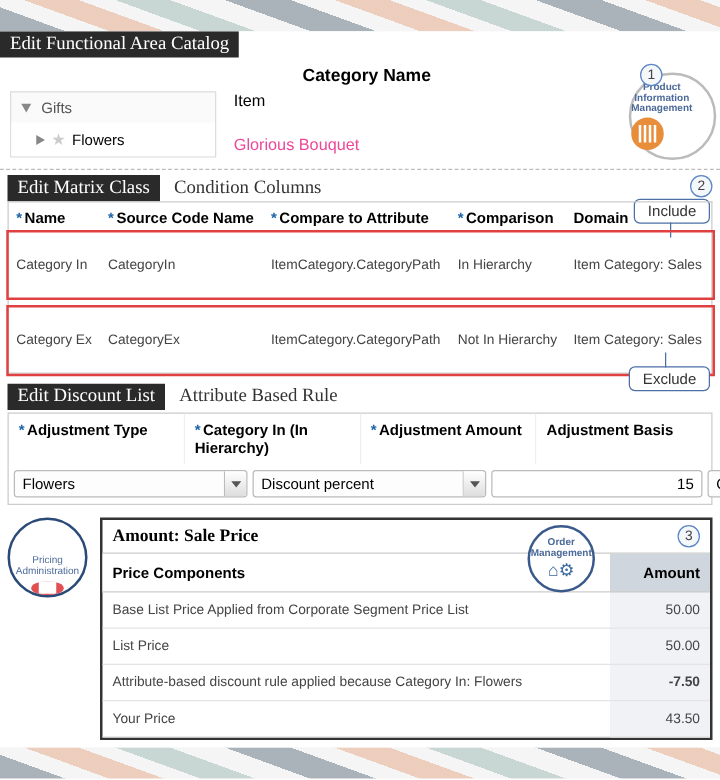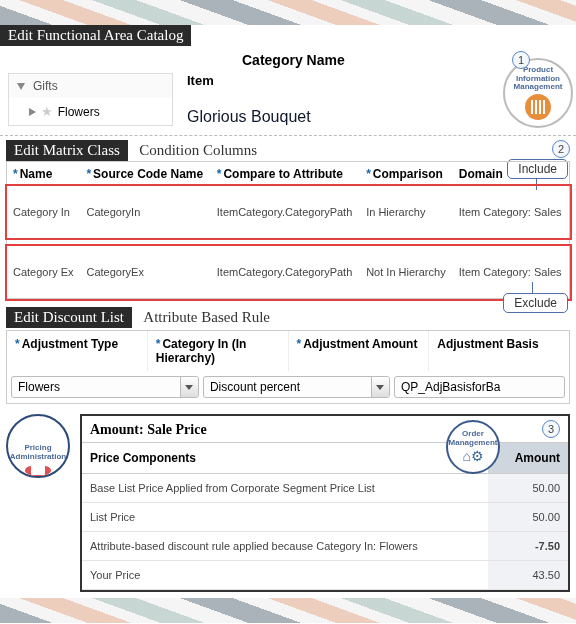--- a/index.html
+++ b/index.html
@@ -13,26 +13,26 @@
 .subtitle-inline { display: inline-block; padding: 2px 8px; font-family: Georgia, serif; font-size: 15px; color: #333; }
 
 .section1 { display: flex; align-items: flex-start; position: relative; padding: 5px 8px; }
 .cat-panel { border: 1px solid #ddd; background: #fafafa; width: 165px; margin-right: 14px; }
 .cat-head { display: flex; align-items: center; padding: 5px 8px; font-size: 12px; color: #555; }
 .tri-down { width: 0; height: 0; border-left: 4px solid transparent; border-right: 4px solid transparent; border-top: 7px solid #888; margin-right: 8px; display: inline-block; }
 .tri-right { width: 0; height: 0; border-top: 4px solid transparent; border-bottom: 4px solid transparent; border-left: 7px solid #888; margin-right: 5px; display: inline-block; }
 .star { color: #ccc; margin-right: 5px; font-size: 13px; }
 .cat-row { display: flex; align-items: center; padding: 6px 8px 6px 20px; background: #fff; }
 .item-col { flex: 1; }
-.item-title { font-weight: bold; margin-bottom: 20px; display: block; font-size: 13px; }
-.item-link { color: #0f172a; font-size: 16px; }
+.item-title { font-weight: normal; margin-bottom: 20px; display: block; font-size: 13px; }
+.item-link { color: #ec4899; font-size: 13px; }
 .s1-title { position: absolute; left: 242px; top: 6px; font-weight: bold; font-size: 14px; }
 
 .badge-num { position: absolute; right: 46px; top: 5px; width: 18px; height: 18px; border: 1px solid #5c86c6; border-radius: 50%; background: #f5f8fb; color: #444; font-size: 11px; display: flex; align-items: center; justify-content: center; z-index: 2; }
-.pim-badge { position: absolute; right: 3px; top: 12px; width: 70px; height: 70px; border: 2px solid #bbb; border-radius: 50%; background: #fff; display: flex; flex-direction: column; align-items: center; justify-content: center; z-index: 1;}
+.pim-badge { position: absolute; right: 3px; top: 12px; width: 70px; height: 70px; border: 2px solid #bbb; border-radius: 50%; background: #fff; display: flex; flex-direction: column; align-items: flex-start; justify-content: center; z-index: 1;}
 .pim-badge .t { font-size: 8px; color: #4c6a99; text-align: center; line-height: 1.1; font-weight: bold; }
 .pim-badge .ic { width: 26px; height: 26px; background: #e88d3a; border-radius: 50%; margin-top: 2px; display: flex; align-items: center; justify-content: center;}
 .pim-badge .ic span{ display:inline-block; width:2px; height:14px; background:#fff; margin:0 1px;}
 
 .dash-sep { border-top: 1px dashed #bbb; margin: 4px 0 2px 0; }
 
 .section2 { position: relative; padding: 2px 6px 4px 6px; }
 .badge-num.s2 { top: 2px; right: 6px; }
 .matrix-table { border: 1px solid #ccc; width: 100%; border-collapse: collapse; margin-top: 0; position: relative; }
 .matrix-table th { text-align: left; padding: 5px 6px; font-size: 12px; font-weight: bold; vertical-align: top; }
@@ -55,28 +55,28 @@
 .abr-head div:last-child { border-right: none; }
 .abr-body { display: flex; padding: 5px 4px; gap: 4px; }
 .sel-box { display: flex; align-items: center; border: 1px solid #bbb; border-radius: 3px; background: #fdfdfd; height: 22px; }
 .sel-box input { border: none; outline: none; padding: 0 6px; font-size: 12px; background: transparent; flex:1; min-width:0; }
 .sel-btn { width: 18px; height: 20px; background: linear-gradient(#fff,#ddd); border-left: 1px solid #bbb; display: flex; align-items: center; justify-content: center; border-radius: 0 3px 3px 0;}
 .sel-btn span { width:0; height:0; border-left:4px solid transparent; border-right:4px solid transparent; border-top:5px solid #555;}
 .num-input { border:1px solid #bbb; border-radius:3px; height:22px; text-align:right; padding:0 6px; font-size:12px; }
 
 .section4 { display: flex; padding: 6px; gap: 10px; position: relative; }
 .pa-badge { width: 64px; height: 64px; border: 2px solid #2a4a78; border-radius: 50%; background:#fff; display:flex; flex-direction:column; align-items:center; justify-content:center; flex-shrink:0;}
-.pa-badge .t { font-size: 8px; color: #4c6a99; text-align:center; font-weight:bold; line-height:1.1;margin-top:28px;}
+.pa-badge .t { font-size: 8px; color: #4c6a99; text-align:center; font-weight:normal; line-height:1.1;margin-top:28px;}
 .pa-badge .ic { width:26px; height:26px; background:#e05050; border-radius:50%; margin-top:3px; display:flex; align-items:center; justify-content:center;}
 .pa-badge .ic span{ width:14px; height:10px; background:#fff; border-radius:1px; display:block;}
 
 .amount-card { border: 2px solid #333; flex: 1; position: relative; }
 .amt-title { font-family: Georgia, serif; font-size: 14px; padding: 6px 8px 4px 8px; font-weight: bold; }
 .badge-num.s4 { right: 8px; top: 4px; }
-.om-badge { position:absolute; right:68px; top:4px; width:54px; height:54px; border:2px solid #3a5a8c; border-radius:50%; background:#fff; display:flex; flex-direction:column; align-items:center; justify-content:center;}
+.om-badge { position:absolute; right:92px; top:4px; width:54px; height:54px; border:2px solid #3a5a8c; border-radius:50%; background:#fff; display:flex; flex-direction:column; align-items:center; justify-content:center;}
 .om-badge .t { font-size:8px; color:#4c6a99; text-align:center; font-weight:bold; line-height:1.05;}
 .om-badge .ic { font-size:14px; color:#3a6a9c; margin-top:1px;}
 .pc-table { width: 100%; border-collapse: collapse; }
 .pc-table th { text-align: left; padding: 8px; border-top: 1px solid #ccc; border-bottom: 1px solid #ccc; background:#fff; font-size:12px;}
 .pc-table th.amt { text-align:right; background:#cfd6de; }
 .pc-table td { padding: 8px; border-bottom: 1px solid #e4e4e4; font-size:11px; color:#444; }
 .pc-table td.amt { text-align:right; background:#f0f2f5; width:80px;}
 .neg { color: #c0392b; font-weight:bold; }
 </style>
 </head>
@@ -176,20 +176,21 @@
         <div class="sel-btn">
             <span></span>
           </div>
       </div>
       <div class="sel-box" style="flex:1">
         <input value="Discount percent" style="">
         <div class="sel-btn">
             <span></span>
           </div>
       </div>
+      <input class="num-input" style="flex: 0.8 1 0%;" value="15">
       <div class="sel-box" style="flex:1">
         <input value="QP_AdjBasisforBa" style="">
 
       </div>
     </div>
   </div>
 </div>
 
 <div class="section4">
   <div class="pa-badge">

